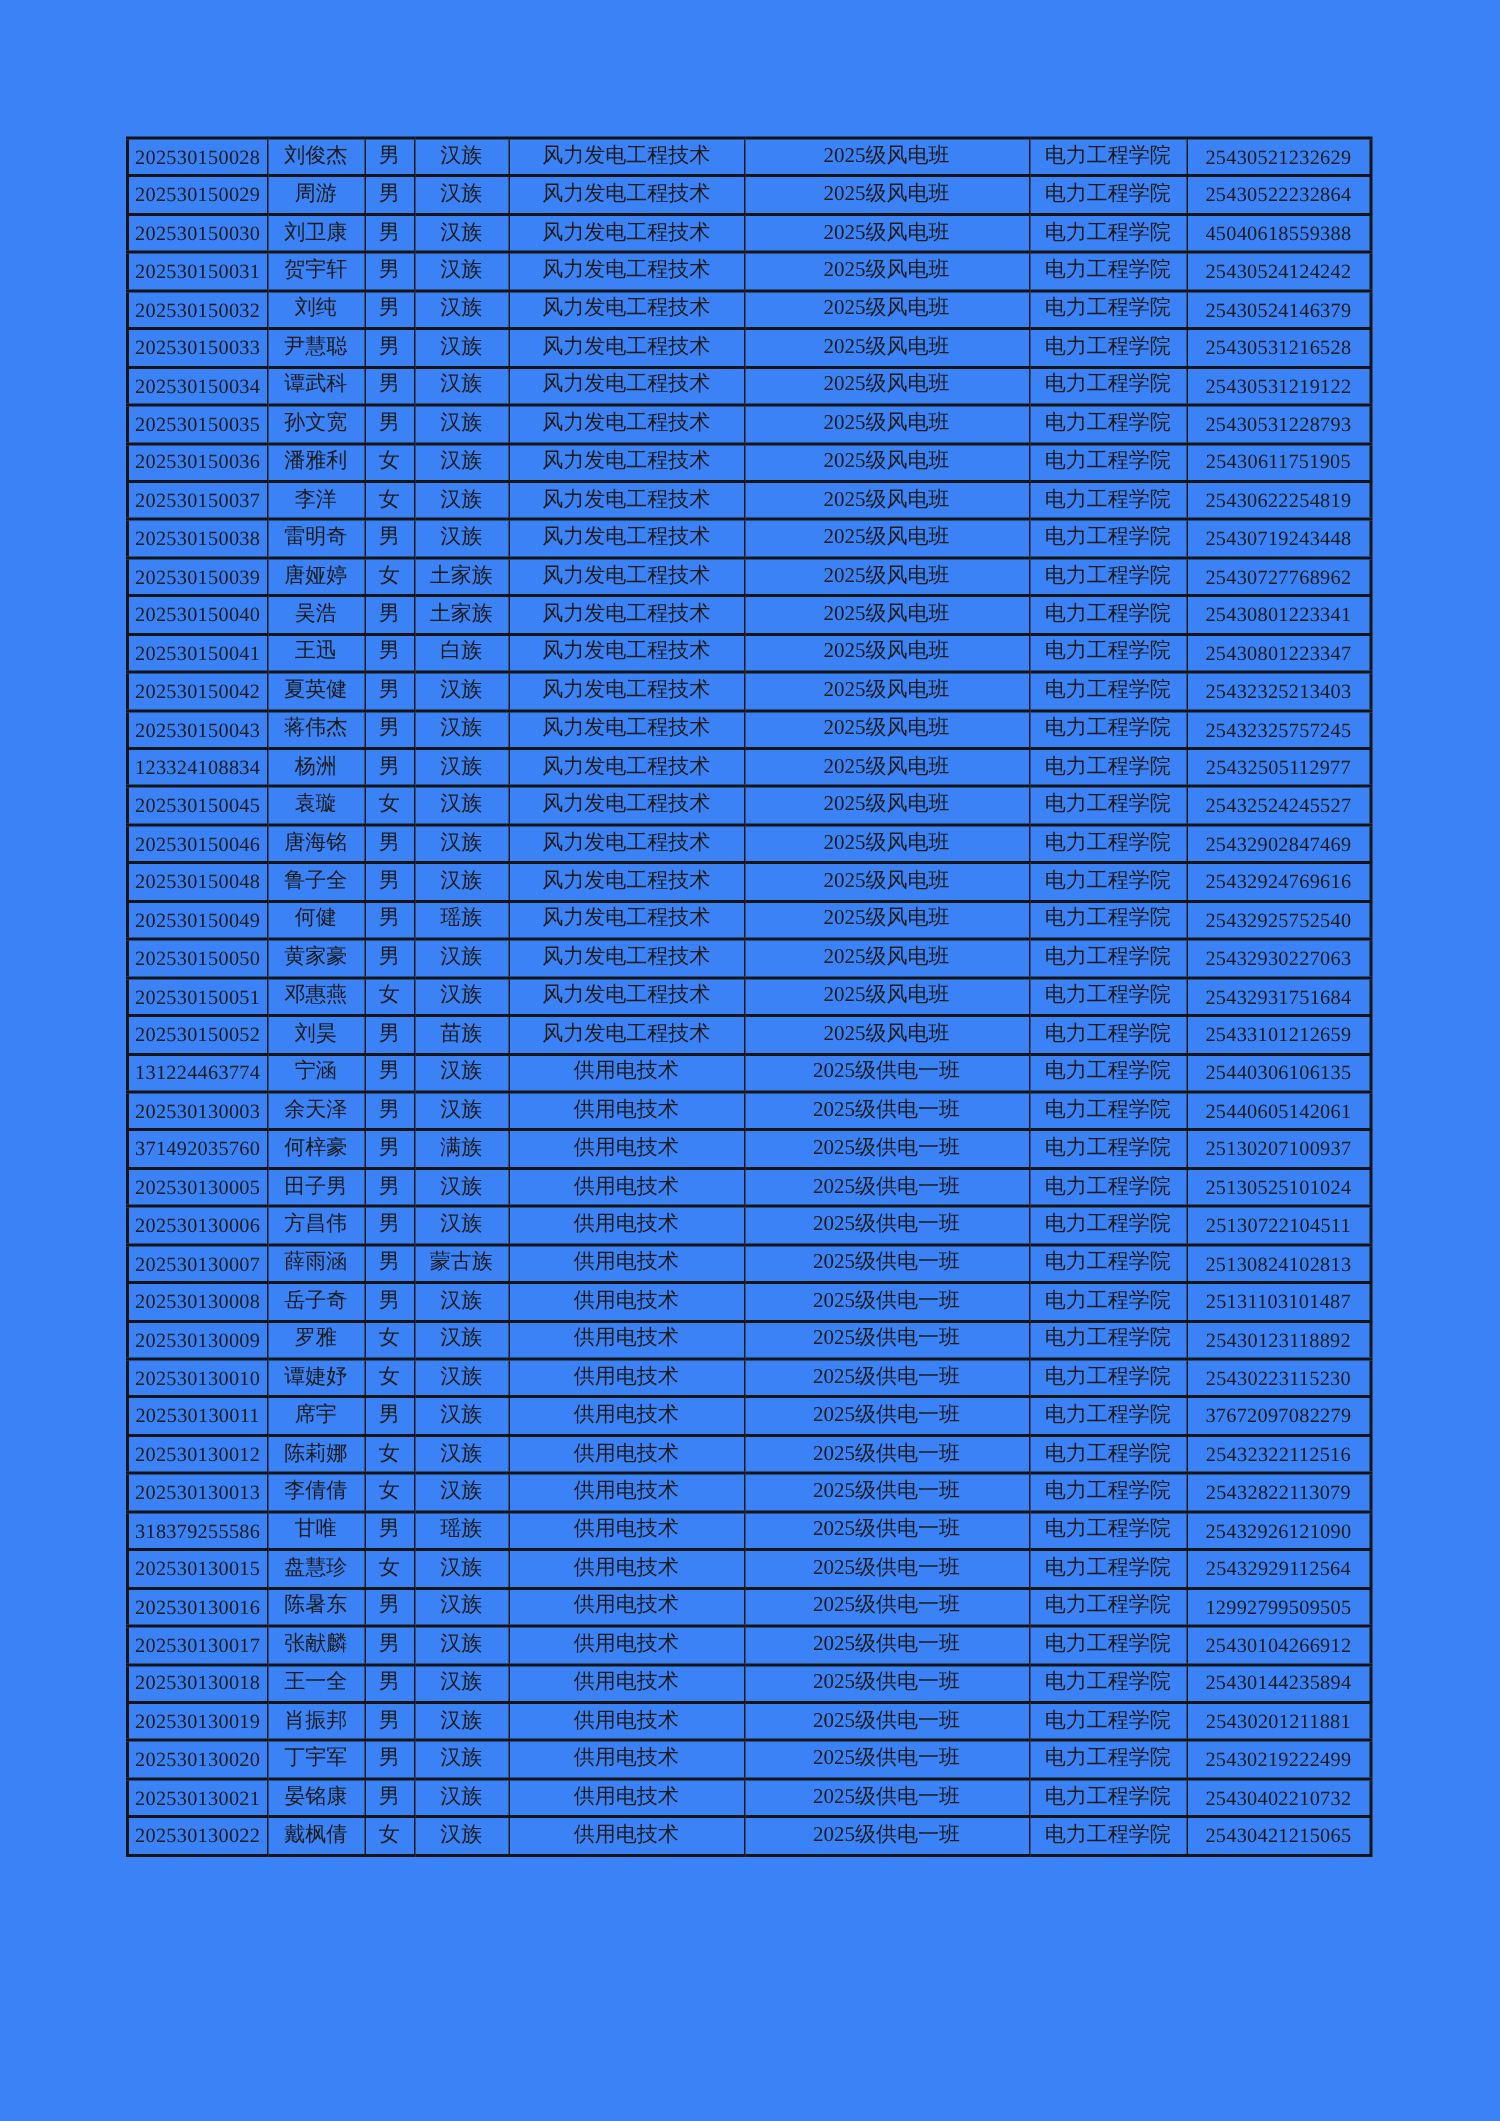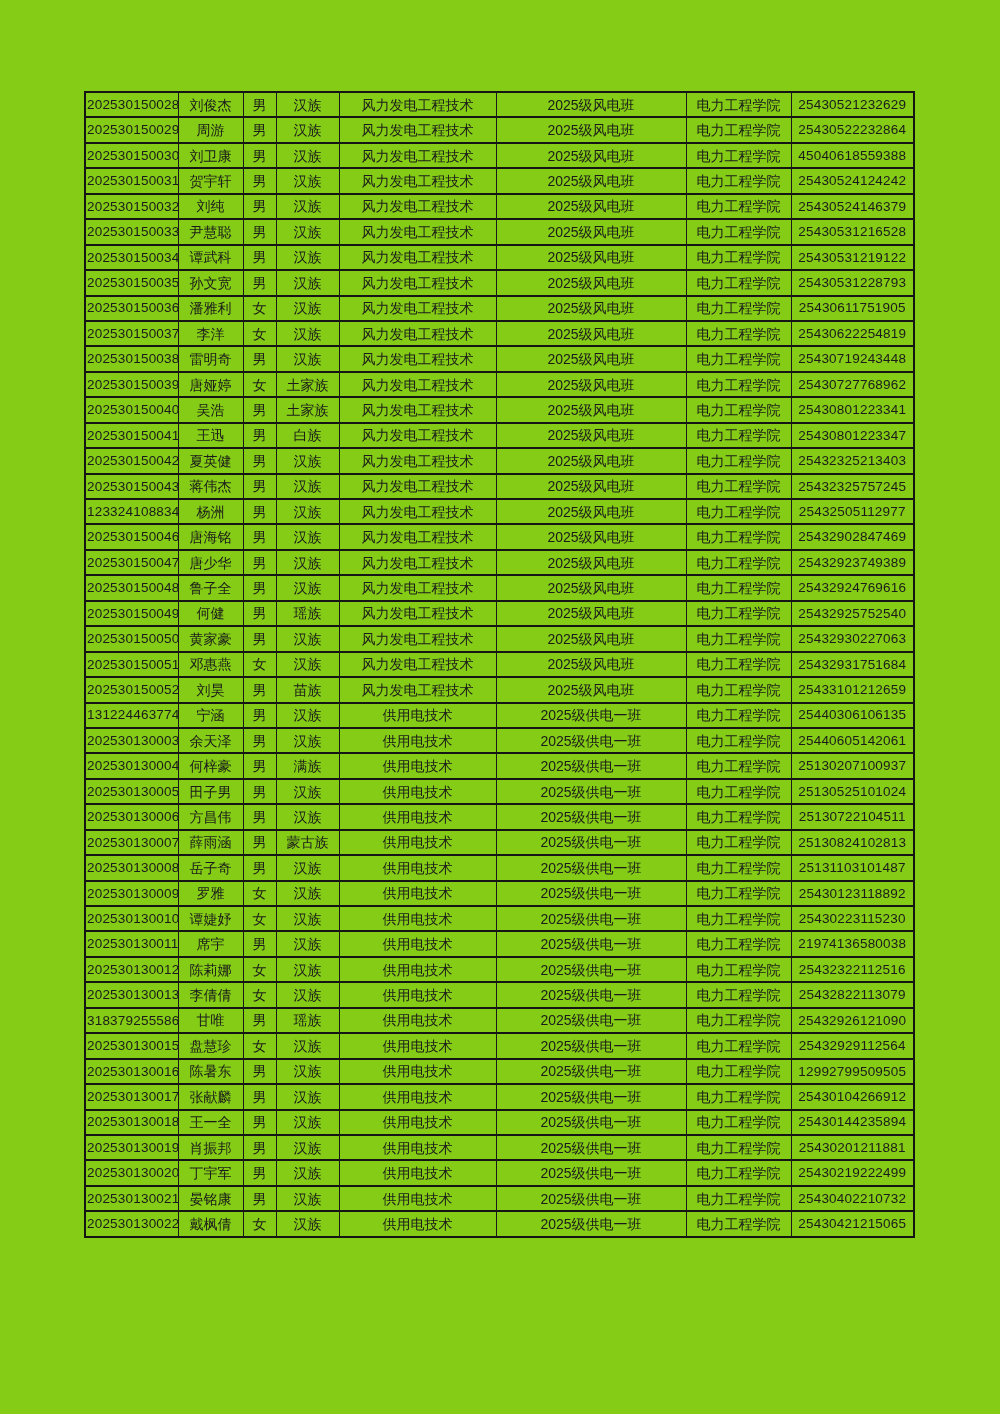--- a/index.html
+++ b/index.html
@@ -4,23 +4,23 @@
 <style>
   html, body {
     margin: 0;
     padding: 0;
     background: #ffffff;
   }
   .page {
     position: relative;
     width: 1000px;
     height: 1414px;
-    background: #84cc16;
+    background: #3b82f6;
     overflow: hidden;
-    font-family: Liberation Sans, sans-serif;
+    font-family: Liberation Serif, serif;
   }
   table.roster {
     position: absolute;
     left: 84px;
     top: 91px;
     width: 829px;
     border-collapse: collapse;
     table-layout: fixed;
     border: 2px solid #151515;
   }
@@ -232,40 +232,40 @@
           <td class="num">123324108834</td>
           <td>杨洲</td>
           <td>男</td>
           <td>汉族</td>
           <td>风力发电工程技术</td>
           <td>2025级风电班</td>
           <td>电力工程学院</td>
           <td class="num">25432505112977</td>
         </tr>
         <tr>
+          <td class="num">202530150045</td>
+          <td>袁璇</td>
+          <td>女</td>
+          <td>汉族</td>
+          <td>风力发电工程技术</td>
+          <td>2025级风电班</td>
+          <td>电力工程学院</td>
+          <td class="num">25432524245527</td>
+        </tr>
+        <tr>
           <td class="num">202530150046</td>
           <td>唐海铭</td>
           <td>男</td>
           <td>汉族</td>
           <td>风力发电工程技术</td>
           <td>2025级风电班</td>
           <td>电力工程学院</td>
           <td class="num">25432902847469</td>
         </tr>
         <tr>
-          <td class="num">202530150047</td>
-          <td>唐少华</td>
-          <td>男</td>
-          <td>汉族</td>
-          <td>风力发电工程技术</td>
-          <td>2025级风电班</td>
-          <td>电力工程学院</td>
-          <td class="num">25432923749389</td>
-        </tr>
-        <tr>
           <td class="num">202530150048</td>
           <td>鲁子全</td>
           <td>男</td>
           <td>汉族</td>
           <td>风力发电工程技术</td>
           <td>2025级风电班</td>
           <td>电力工程学院</td>
           <td class="num">25432924769616</td>
         </tr>
         <tr>
@@ -322,21 +322,21 @@
           <td class="num">202530130003</td>
           <td>余天泽</td>
           <td>男</td>
           <td>汉族</td>
           <td>供用电技术</td>
           <td>2025级供电一班</td>
           <td>电力工程学院</td>
           <td class="num">25440605142061</td>
         </tr>
         <tr>
-          <td class="num">202530130004</td>
+          <td class="num">371492035760</td>
           <td>何梓豪</td>
           <td>男</td>
           <td>满族</td>
           <td>供用电技术</td>
           <td>2025级供电一班</td>
           <td>电力工程学院</td>
           <td class="num">25130207100937</td>
         </tr>
         <tr>
           <td class="num">202530130005</td>
@@ -399,21 +399,21 @@
           <td class="num">25430223115230</td>
         </tr>
         <tr>
           <td class="num">202530130011</td>
           <td>席宇</td>
           <td>男</td>
           <td>汉族</td>
           <td>供用电技术</td>
           <td>2025级供电一班</td>
           <td>电力工程学院</td>
-          <td class="num">21974136580038</td>
+          <td class="num">37672097082279</td>
         </tr>
         <tr>
           <td class="num">202530130012</td>
           <td>陈莉娜</td>
           <td>女</td>
           <td>汉族</td>
           <td>供用电技术</td>
           <td>2025级供电一班</td>
           <td>电力工程学院</td>
           <td class="num">25432322112516</td>

